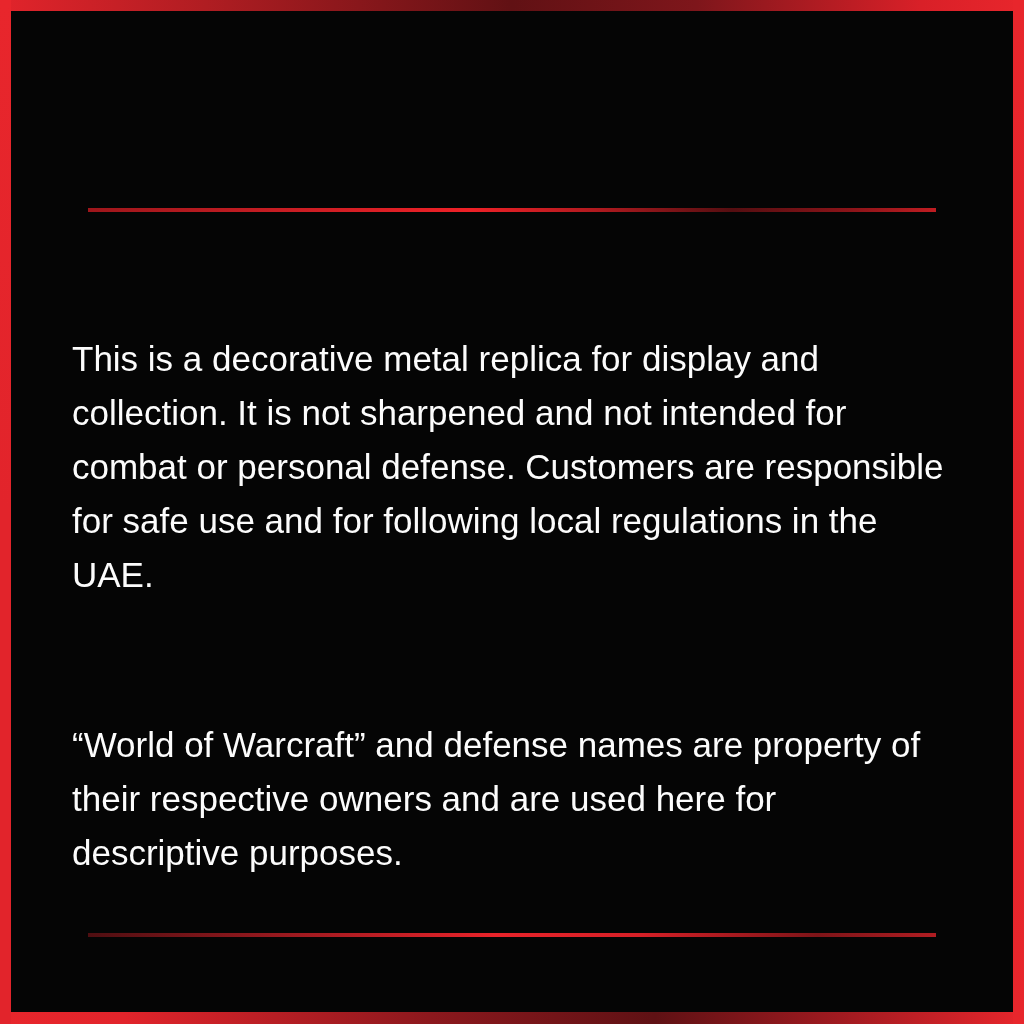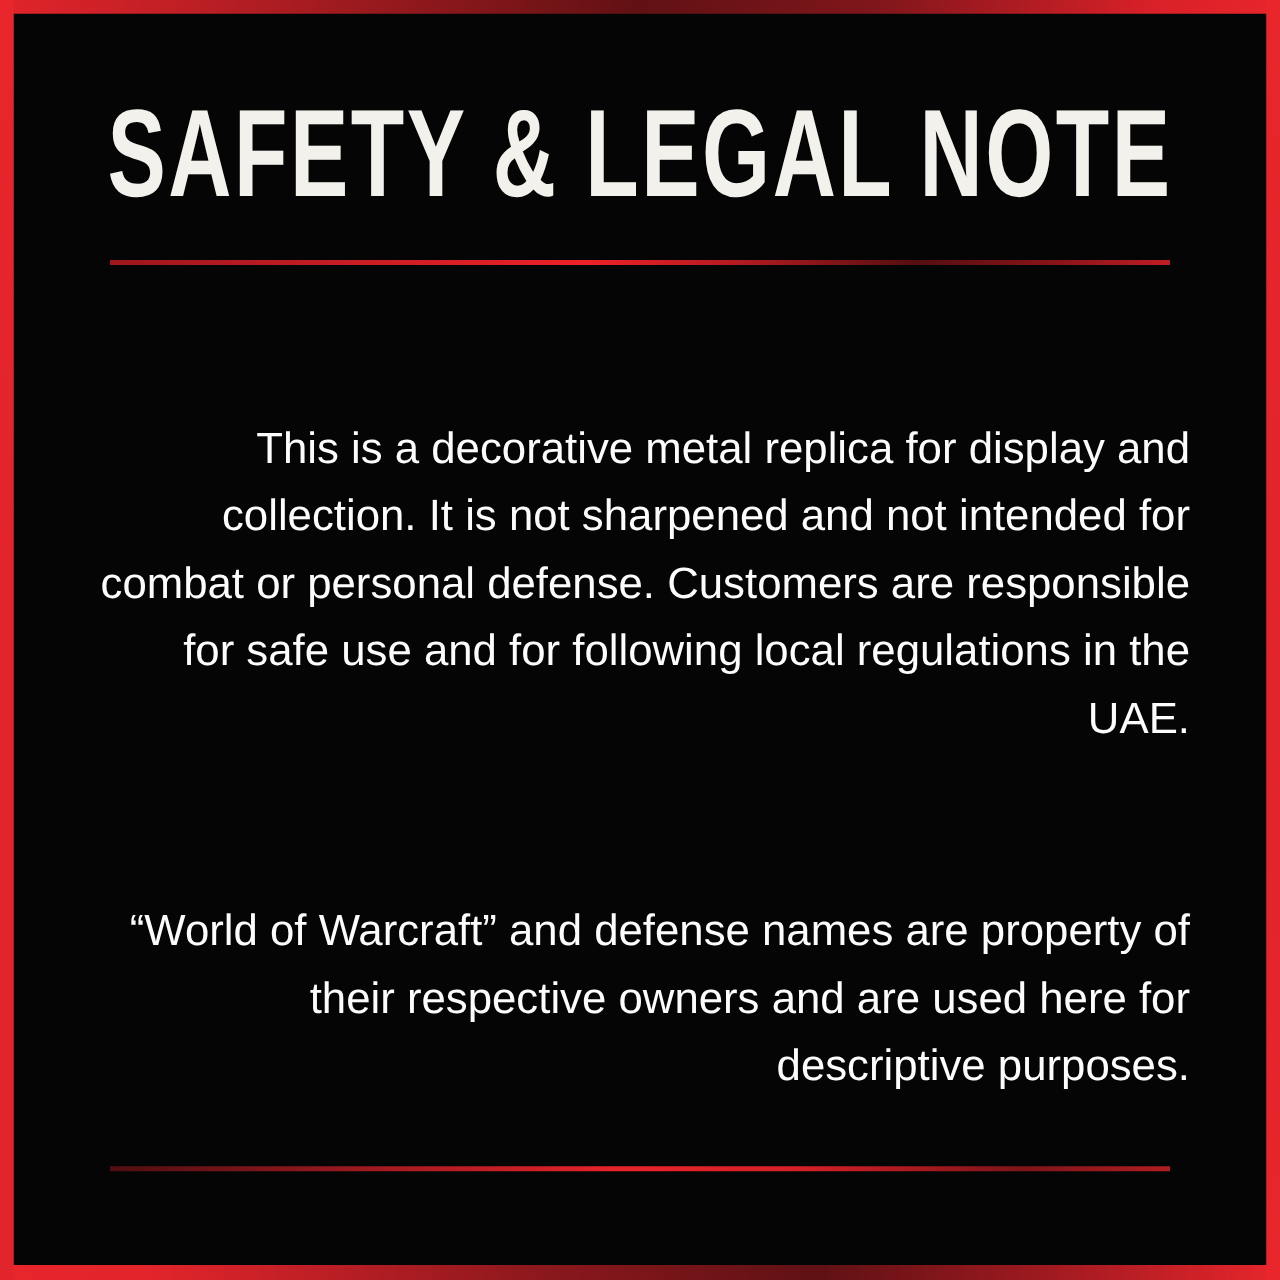--- a/index.html
+++ b/index.html
@@ -69,42 +69,39 @@
   .rule-bottom {
     top: 933px;
     background: linear-gradient(90deg, #4f0e11 0%, #a01a20 25%, #e8232a 48%, #d62027 65%, #7e1418 86%, #b01d22 100%);
   }
   
   .para {
     position: absolute;
     left: 50%;
     transform: translateX(-50%);
     width: 880px;
-    text-align: right;
+    text-align: left;
     color: #fcfcfc;
     font-size: 35px;
     line-height: 54px;
     font-weight: 400;
     z-index: 1;
   }
   .para-safety { top: 297px; }
   .para-trademark { top: 683px; }
 </style>
 </head>
 <body>
 
 <div class="poster">
   <div class="edge edge-top"></div>
   <div class="edge edge-bottom"></div>
   <div class="edge edge-left"></div>
   <div class="edge edge-right"></div>
 
-  <div class="title-wrap">
-    <span class="title">SAFETY &amp; LEGAL NOTE</span>
-  </div>
 
   <div class="rule rule-top"></div>
 
   <p class="para para-safety">This is a decorative metal replica for display and collection. It is not sharpened and not intended for combat or personal defense. Customers are responsible for safe use and for following local regulations in the UAE.</p>
 
   <p class="para para-trademark">“World of Warcraft” and defense names are property of their respective owners and are used here for descriptive purposes.</p>
 
   <div class="rule rule-bottom"></div>
 </div>
 

